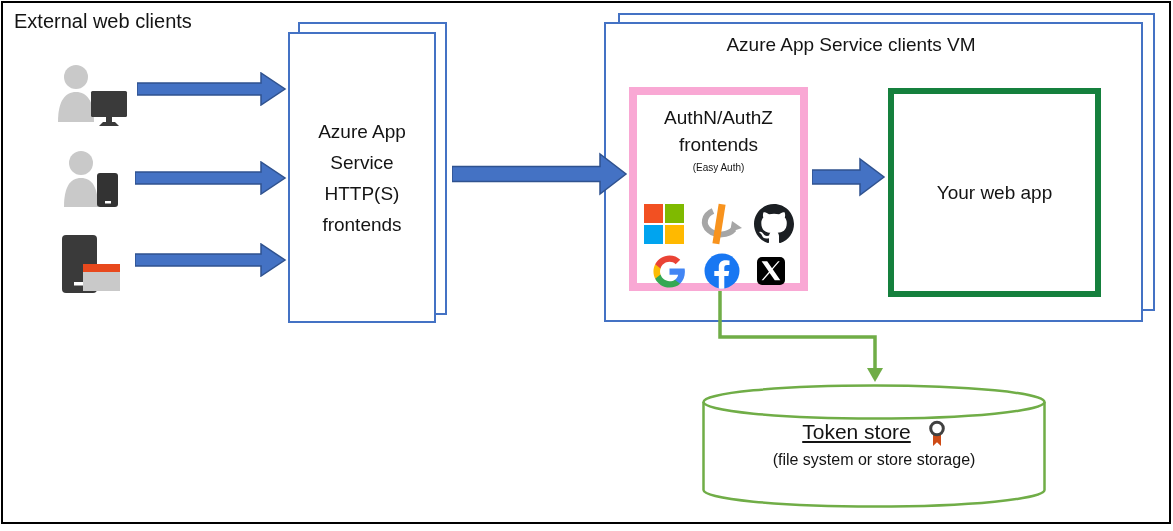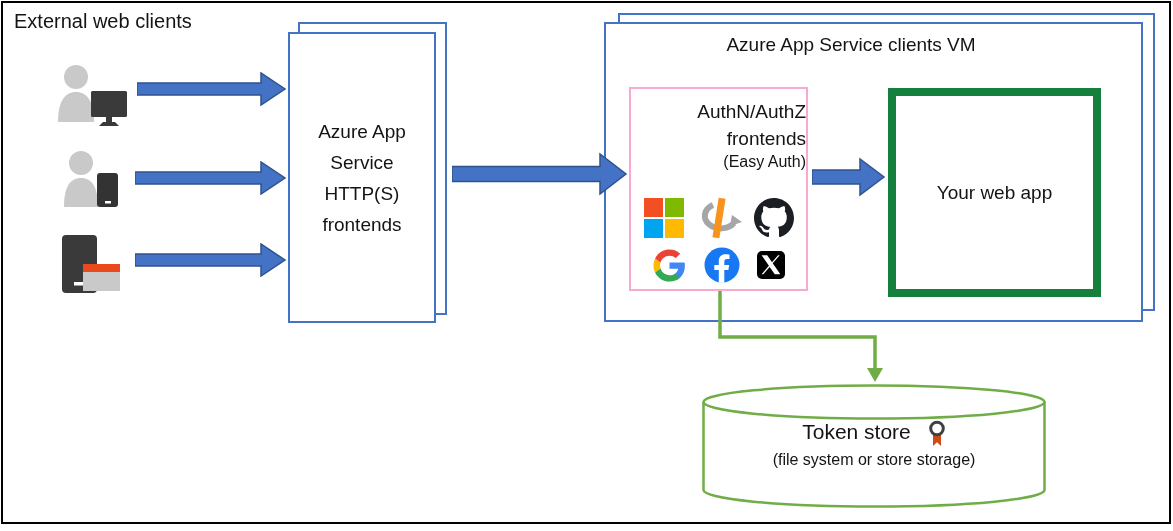--- a/index.html
+++ b/index.html
@@ -10,30 +10,30 @@
   .abs{position:absolute;}
   #frame{left:1px;top:1px;width:1170px;height:523px;border:2px solid #000;box-sizing:border-box;}
   #ext-title{left:14px;top:10px;font-size:20px;}
   .blue-box{border:2px solid #4472C4;background:#fff;box-sizing:border-box;}
   #fe-back{left:298px;top:22px;width:149px;height:293px;}
   #fe-front{left:288px;top:32px;width:148px;height:291px;display:flex;align-items:center;justify-content:center;}
   #fe-label{font-size:19px;line-height:31px;text-align:center;white-space:pre-line;}
   #vm-back{left:618px;top:13px;width:537px;height:298px;}
   #vm-front{left:604px;top:22px;width:539px;height:300px;}
   #vm-title{position:absolute;left:0;right:45px;top:10px;text-align:center;font-size:19px;}
-  #mw-box{left:629px;top:87px;width:179px;height:204px;border:2px solid #f9a8d4;background:#fff;box-sizing:border-box;text-align:right;}
+  #mw-box{left:629px;top:87px;width:179px;height:204px;border:8px solid #f9a8d4;background:#fff;box-sizing:border-box;text-align:center;}
   #mw-box .l1{margin-top:9px;font-size:19px;line-height:27px;}
   #mw-box .l2{font-size:19px;line-height:27px;}
-  #mw-box .l3{font-size:16px;line-height:19px;}
+  #mw-box .l3{font-size:10px;line-height:19px;}
   .prov-row{position:absolute;left:0;right:0;display:flex;justify-content:center;align-items:center;}
   #prov-row1{top:106px;gap:12px;}
   #prov-row2{top:158px;gap:17px;}
-  #webapp-box{left:888px;top:88px;width:213px;height:209px;border:8px solid #15803d;background:#fff;box-sizing:border-box;display:flex;align-items:center;justify-content:center;font-size:19px;}
+  #webapp-box{left:888px;top:88px;width:213px;height:209px;border:6px solid #15803d;background:#fff;box-sizing:border-box;display:flex;align-items:center;justify-content:center;font-size:19px;}
   #token-text{left:702px;top:420px;width:344px;text-align:center;}
-  #token-title-row{display:flex;align-items:flex-start;justify-content:center;gap:17px;font-size:21px;}
+  #token-title-row{display:flex;align-items:flex-start;justify-content:center;gap:17px;font-size:21px;text-decoration:underline;}
   #token-subtitle{font-size:16px;margin-top:3px;}
   svg{display:block;}
 </style>
 </head>
 <body>
 
 <div id="canvas">
 
   <div id="frame" class="abs"></div>
 

